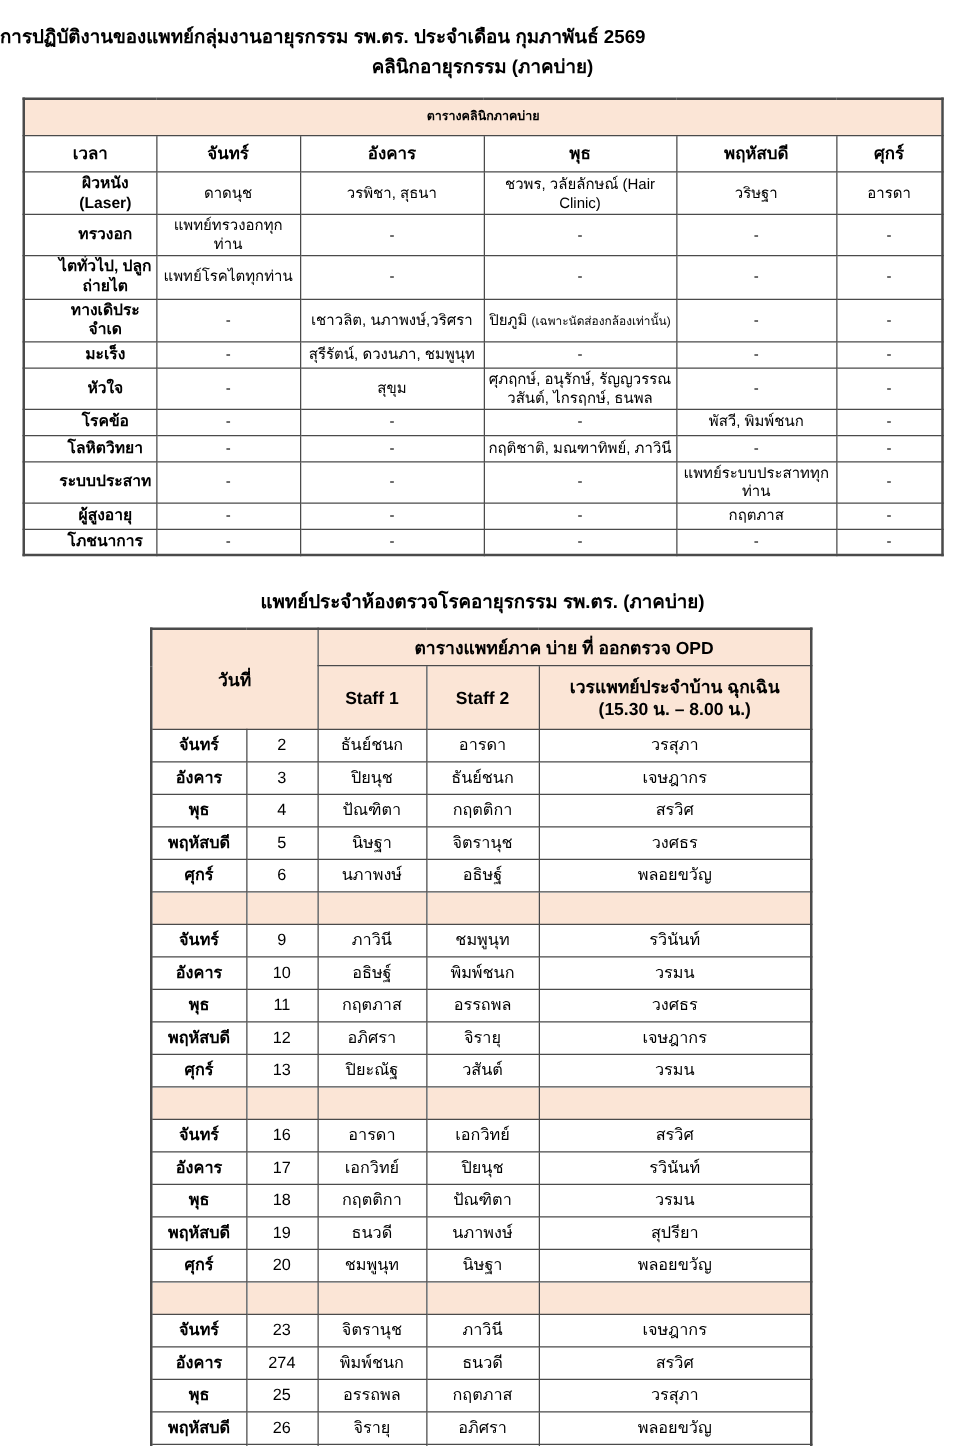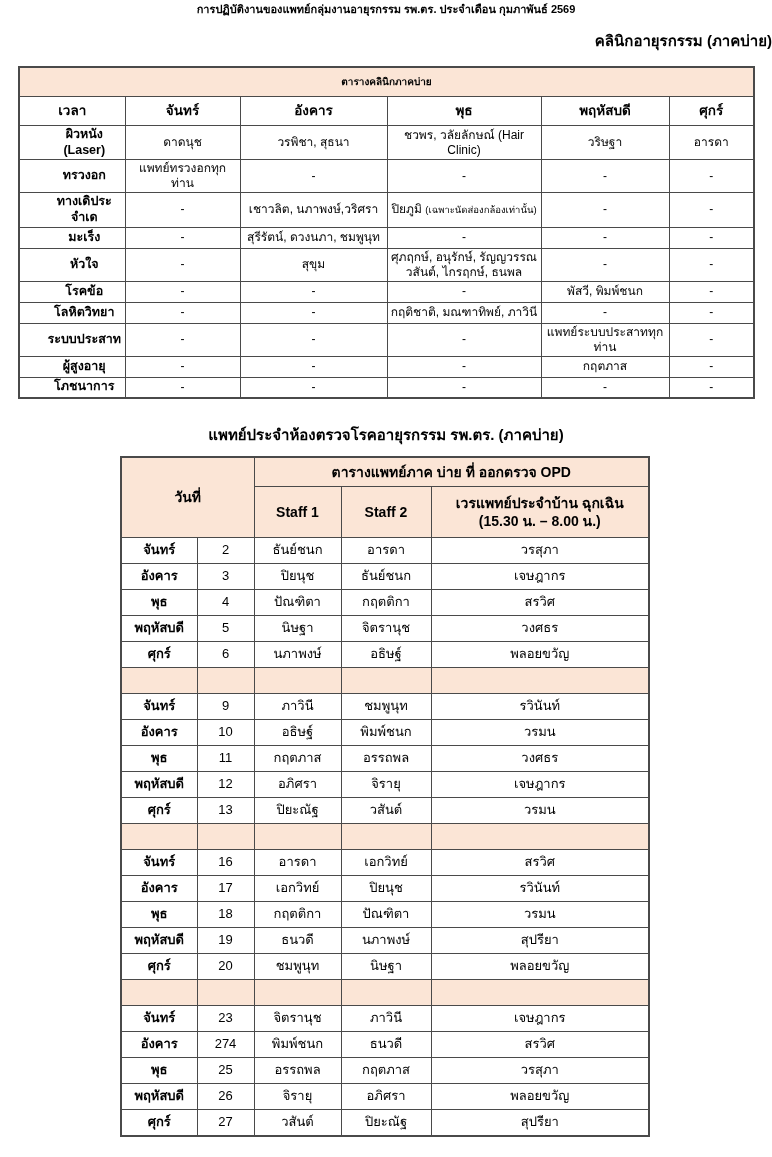--- a/index.html
+++ b/index.html
@@ -1,22 +1,22 @@
 <!DOCTYPE html>
 <html lang="th" style="--header-bg: #fbe5d6; --border-color: #4a4a4a;"><head>
 <meta charset="utf-8">
 <style>
   html,body { margin:0; padding:0; background:#fff; }
   .page {
     position:relative; width:772px; height:1157px; background:#fff;
     font-family:"Liberation Sans","DejaVu Sans",sans-serif; color:#000;
     overflow:hidden;
   }
-  .doc-title  { text-align:center; font-weight:bold; font-size:11px; }
-  .doc-subtitle { text-align:right; font-weight:bold; font-size:15px; margin-top:11px; }
+  .doc-title  { font-weight:bold; font-size:15px; padding-top:17px; }
+  .doc-subtitle { text-align:center; font-weight:bold; font-size:15px; }
 
   table { border-collapse:collapse; table-layout:fixed; }
   th, td { overflow:hidden; }
 
   
   .clinic { width:735px; margin:13px 0 0 18px; border:2px solid var(--border-color,#4a4a4a); }
   .clinic th, .clinic td {
     border:1px solid var(--border-color,#4a4a4a);
     text-align:center; vertical-align:middle;
     font-size:12px; padding:1px 2px; white-space:pre-line; line-height:1.25;
@@ -76,20 +76,28 @@
           <td class="rowlabel">ผิวหนัง (Laser)</td>
           <td>ดาดนุช</td>
           <td>วรพิชา, สุธนา</td>
           <td>ชวพร, วลัยลักษณ์ (Hair Clinic)</td>
           <td>วริษฐา</td>
           <td>อารดา</td>
         </tr>
         <tr>
           <td class="rowlabel">ทรวงอก</td>
           <td>แพทย์ทรวงอกทุกท่าน</td>
+          <td>-</td>
+          <td>-</td>
+          <td>-</td>
+          <td>-</td>
+        </tr>
+        <tr>
+          <td class="rowlabel">ไตทั่วไป, ปลูกถ่ายไต</td>
+          <td>แพทย์โรคไตทุกท่าน</td>
           <td>-</td>
           <td>-</td>
           <td>-</td>
           <td>-</td>
         </tr>
         <tr>
           <td class="rowlabel">ทางเดิประจำเด</td>
           <td>-</td>
           <td>เชาวลิต, นภาพงษ์,วริศรา</td>
           <td>ปิยภูมิ <span class="note">(เฉพาะนัดส่องกล้องเท่านั้น)</span></td>

